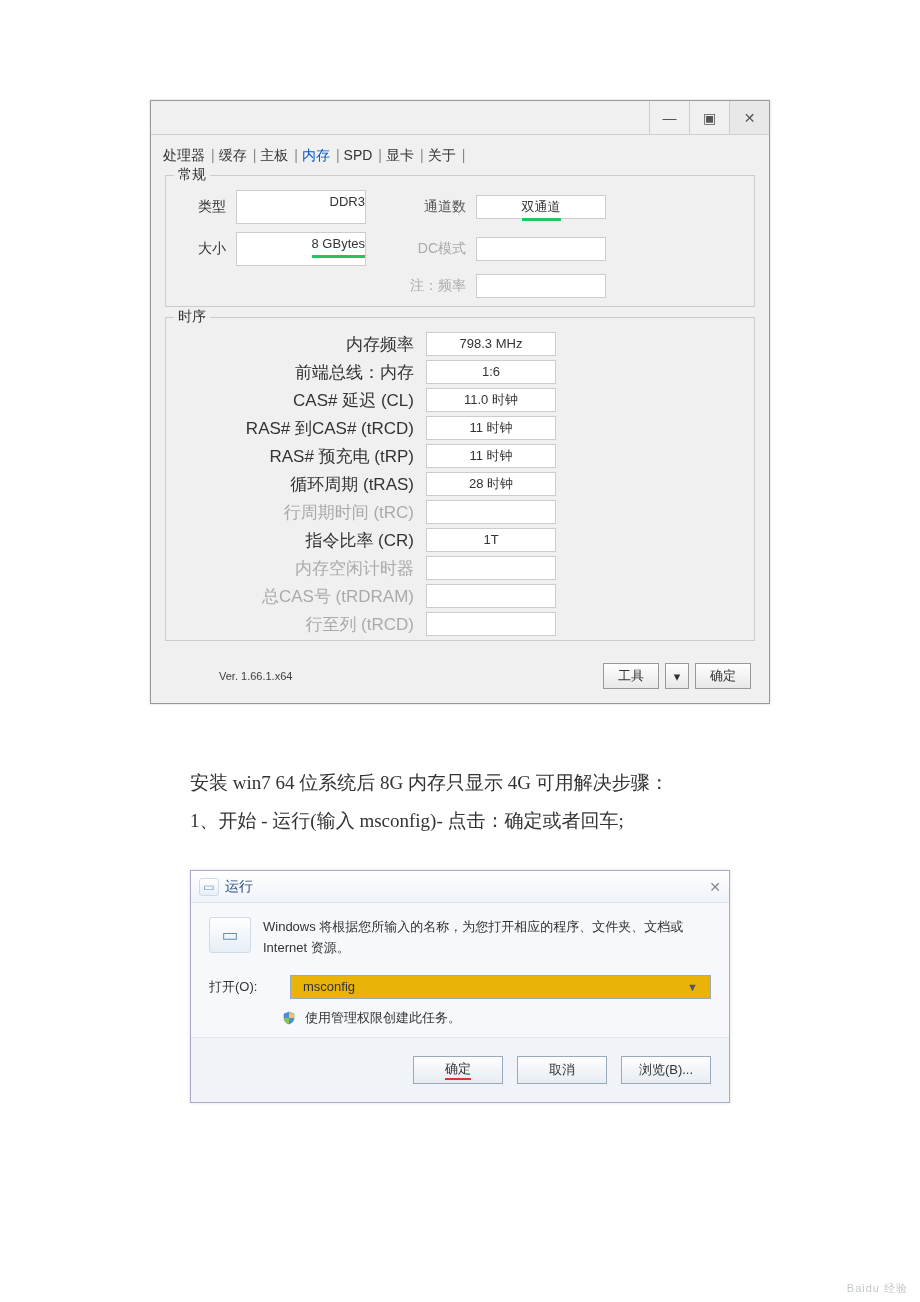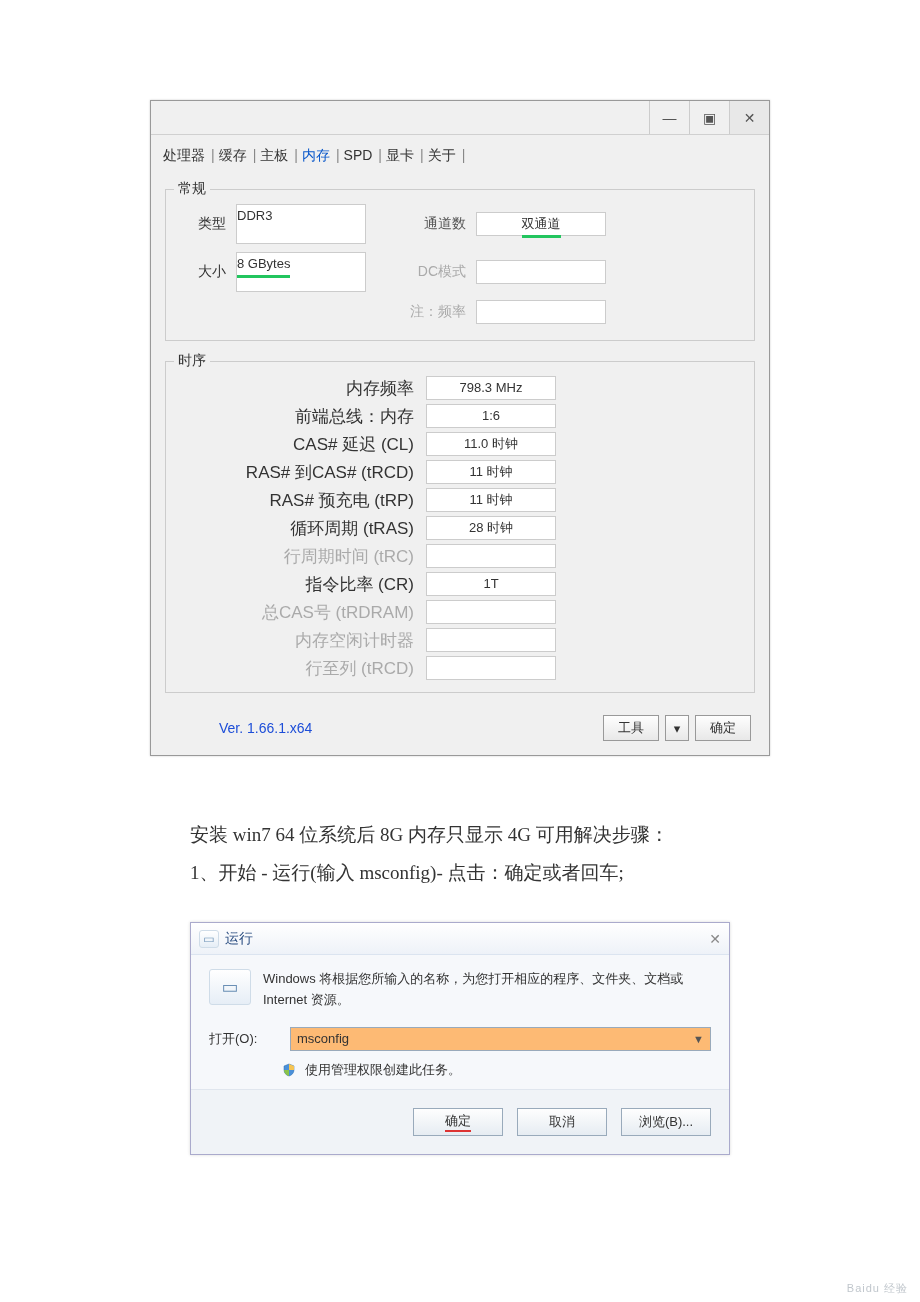--- a/index.html
+++ b/index.html
@@ -47,24 +47,24 @@
   }
   .tab {
     padding: 4px 2px;
     margin-right: 2px;
     color: #333;
     white-space: nowrap;
   }
   .tab-sep { color: #888; padding: 4px 2px; }
   .tab.active { color: #0a58ca; }
   .groupbox {
-    margin: 20px 14px 10px 14px;
+    margin: 6px 14px 10px 14px;
     border: 1px solid #ccc;
     position: relative;
-    padding: 14px 10px 8px 10px;
+    padding: 14px 10px 0 10px;
   }
   .gb-title {
     position: absolute;
     top: -10px;
     left: 8px;
     background: #f0f0f0;
     padding: 0 4px;
     font-size: 14px;
   }
   .row2 {
@@ -74,23 +74,23 @@
   }
   .lbl-left {
     width: 60px;
     text-align: right;
     padding-right: 10px;
   }
   .val-box {
     width: 130px;
     border: 1px solid #ccc;
     background: #fff;
-    height: 40px;
+    height: 34px;
     line-height: 22px;
-    text-align: left;
+    text-align: right;
     font-size: 13px;
     position: relative;
   }
   .underline-red {
     border-bottom: 3px solid #22c55e;
     display: inline-block;
     padding-bottom: 0px;
   }
   .lbl-right {
     width: 110px;
@@ -132,22 +132,22 @@
   }
   .t-val.empty { background: #fff; }
   .bottom-bar {
     display: flex;
     align-items: center;
     padding: 12px 18px 14px 18px;
     position: relative;
   }
   .ver {
     flex: 1;
-    font-size: 14px;
-    color: #1d4ed8;
+    font-size: 11px;
+    color: #404040;
     padding-left: 50px;
   }
   .btn {
     border: 1px solid #999;
     background: linear-gradient(#fefefe,#e8e8e8);
     height: 26px;
     padding: 0 14px;
     font-size: 13px;
     display: inline-flex;
     align-items: center;
@@ -218,22 +218,22 @@
     padding: 6px 18px 6px 18px;
     font-size: 13px;
     gap: 19px;
   }
   .run-open-label { width: 62px; }
   .run-open-input {
     flex: 1;
     border: 1px solid #9ab;
     height: 24px;
     line-height: 22px;
-    padding: 0 6px;
-    background: #fdba74;
+    padding: 0 12px;
+    background: #eab308;
     display:flex;
     align-items:flex-start;
     justify-content:space-between;
   }
   .run-open-input .arrow { color:#555; font-size:11px; }
   .run-shield {
     padding: 4px 18px 10px 90px;
     font-size: 13px;
     display:flex;
     align-items:center;
@@ -353,25 +353,25 @@
           </div>
           <div class="timing-row">
             <div class="t-label gray">行周期时间 (tRC)</div>
             <div class="t-val empty"></div>
           </div>
           <div class="timing-row">
             <div class="t-label">指令比率 (CR)</div>
             <div class="t-val">1T</div>
           </div>
           <div class="timing-row">
+            <div class="t-label gray">内存空闲计时器</div>
+            <div class="t-val empty"></div>
+          </div>
+          <div class="timing-row">
             <div class="t-label gray">总CAS号 (tRDRAM)</div>
-            <div class="t-val empty"></div>
-          </div>
-          <div class="timing-row">
-            <div class="t-label gray">内存空闲计时器</div>
             <div class="t-val empty"></div>
           </div>
           <div class="timing-row">
             <div class="t-label gray">行至列 (tRCD)</div>
             <div class="t-val empty"></div>
           </div>
         </div>
     </div>
 
 

